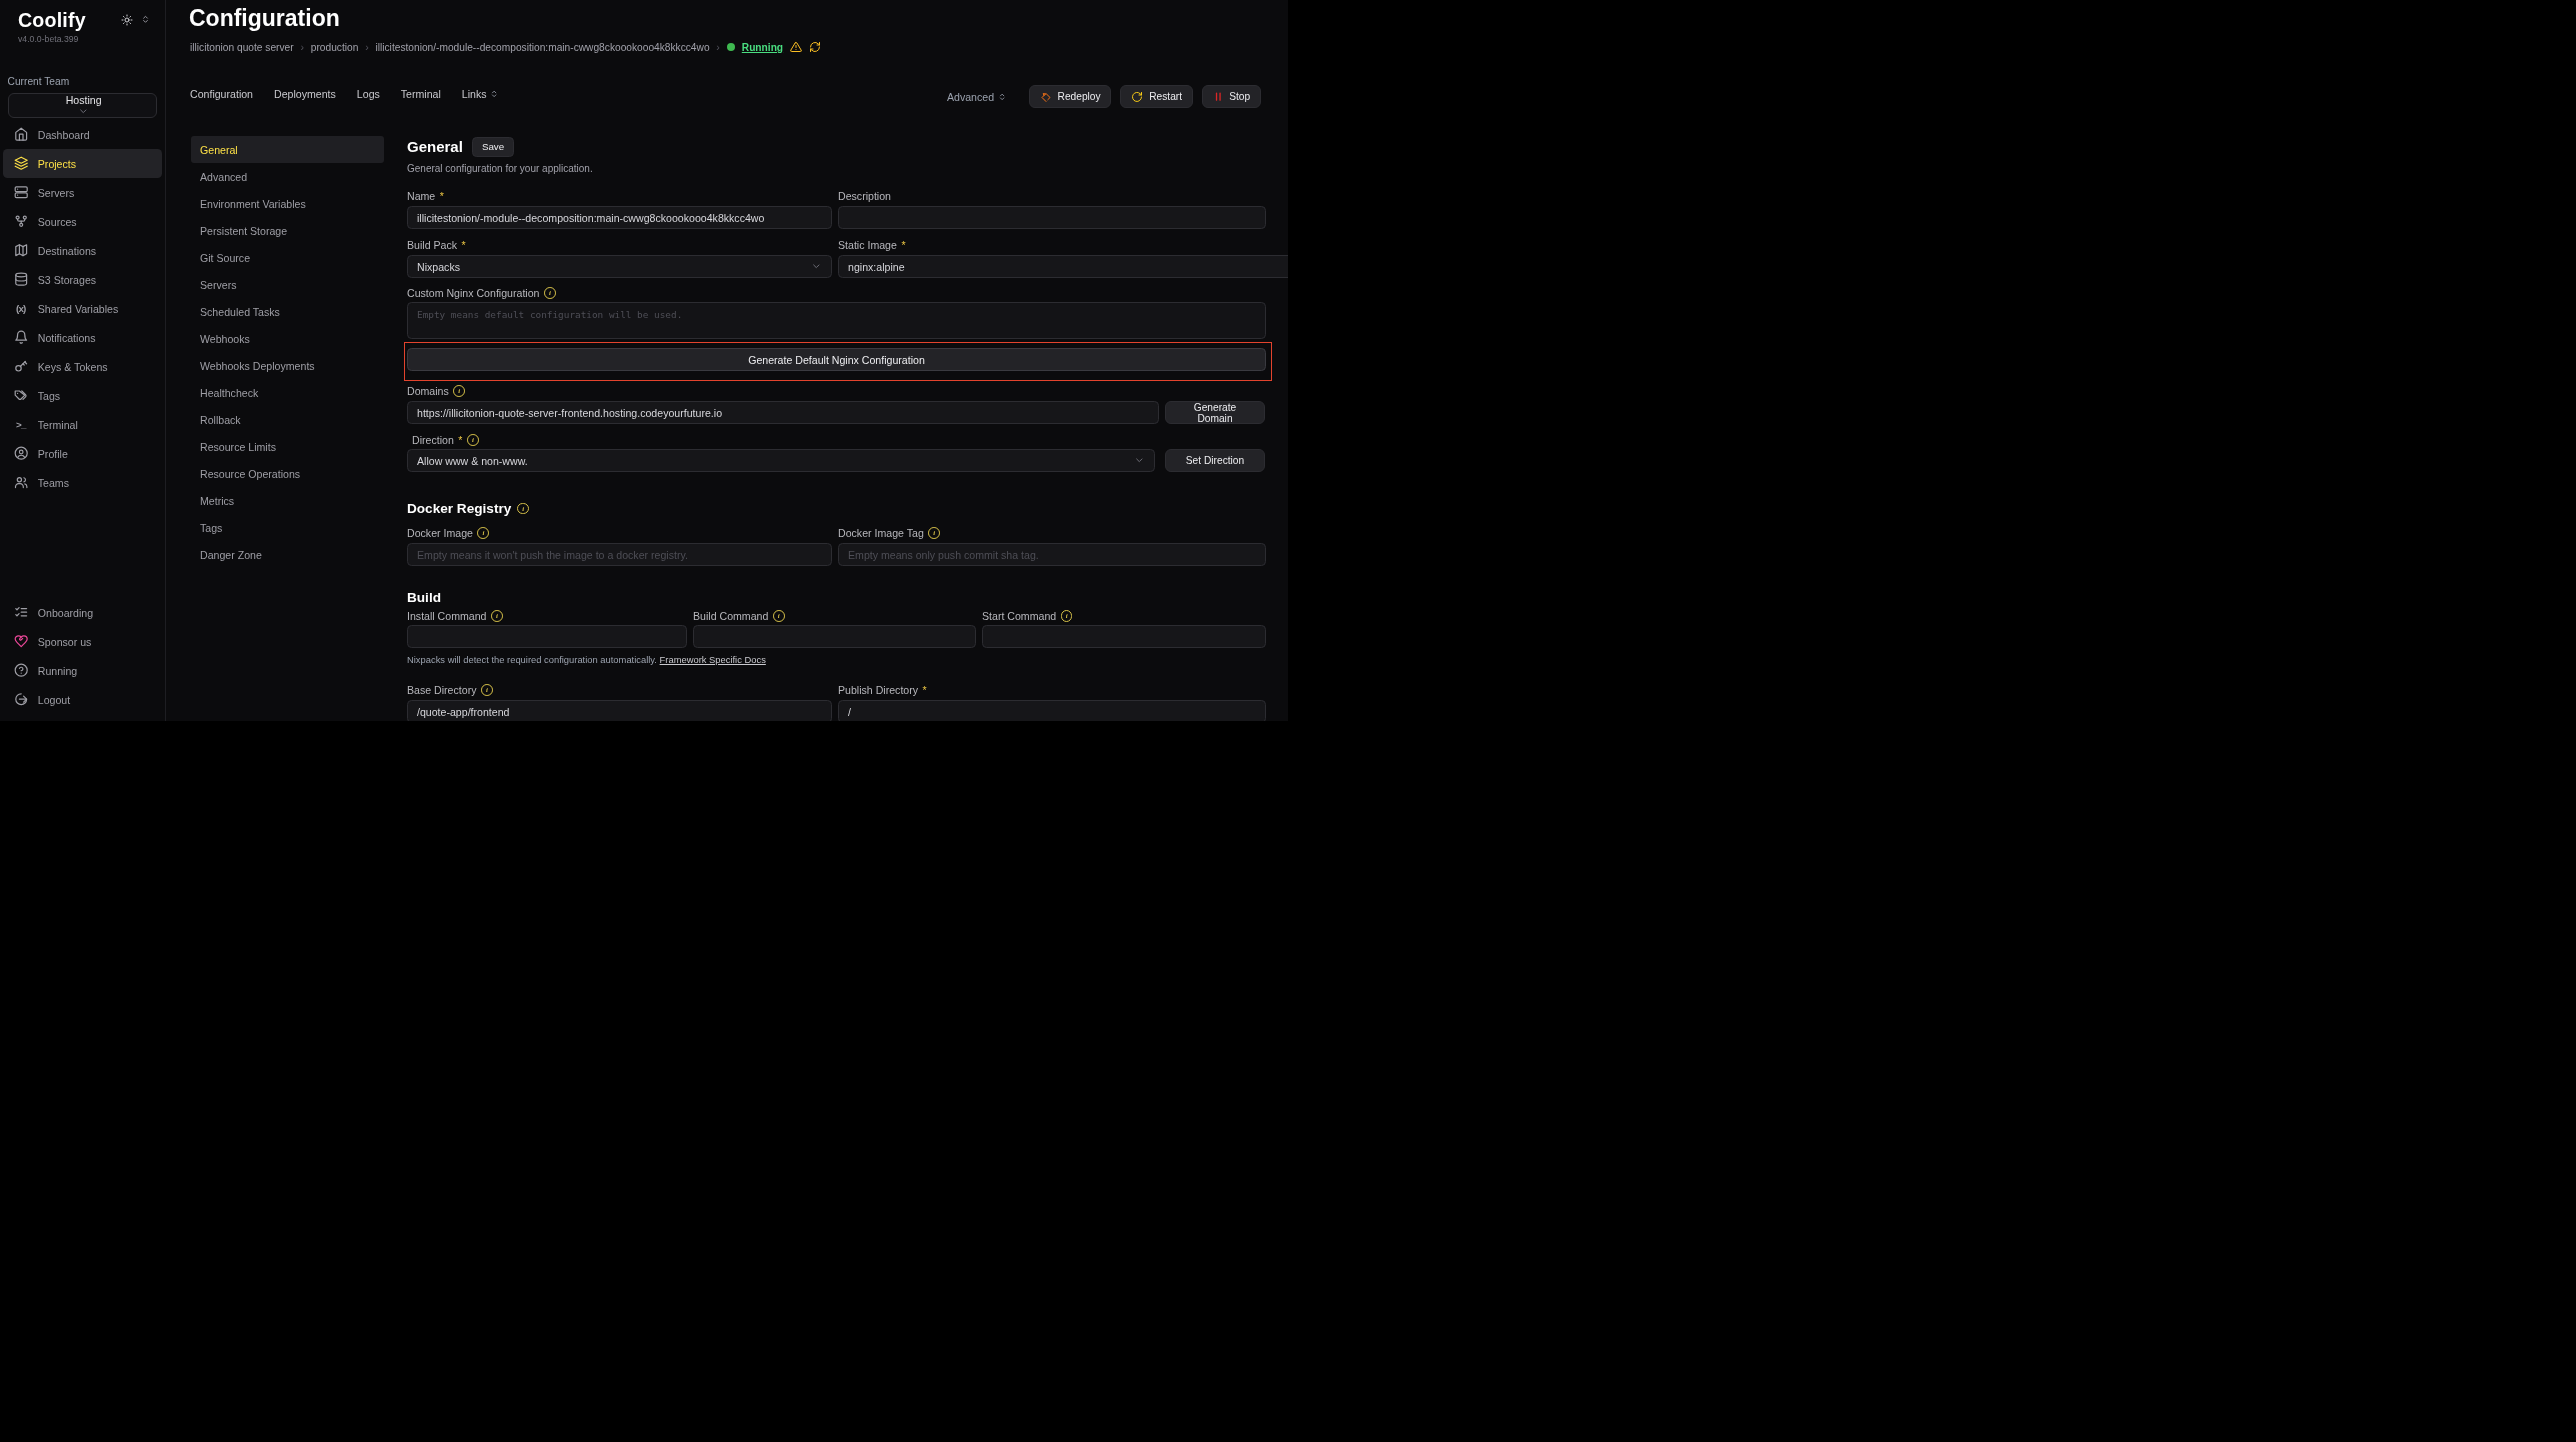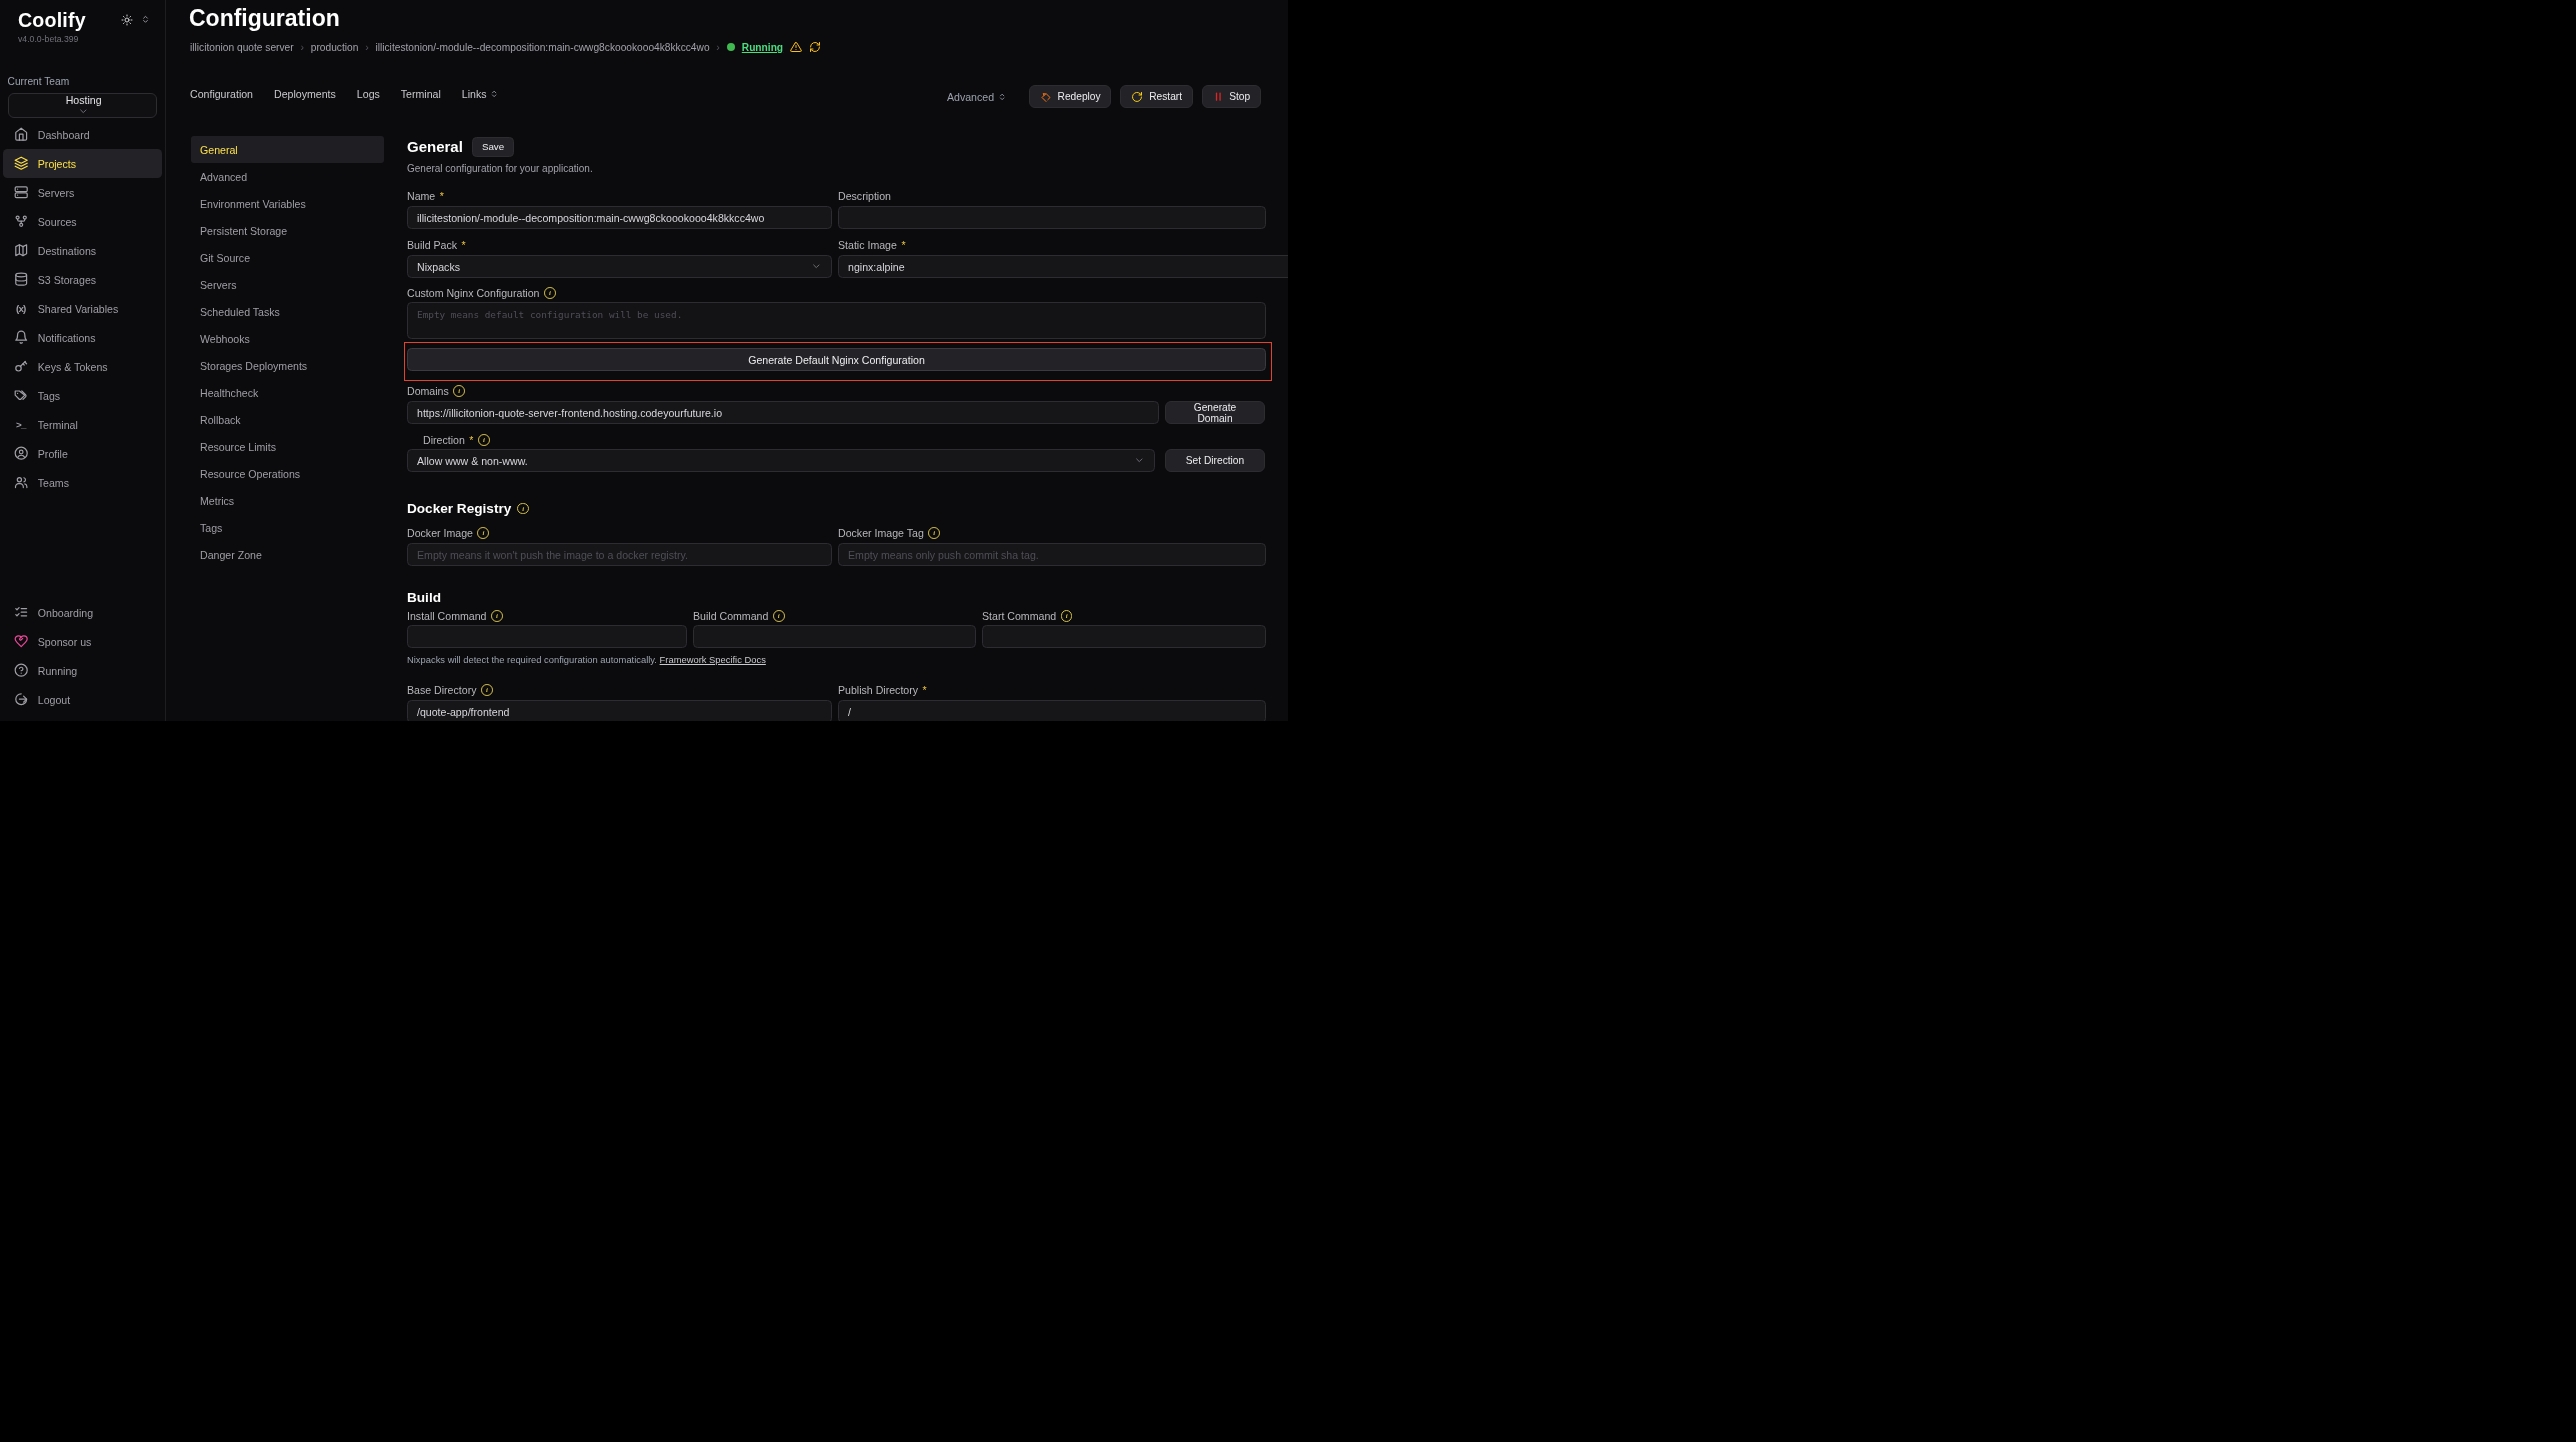--- a/index.html
+++ b/index.html
@@ -344,21 +344,21 @@
 
     <div class="subnav">
       <div class="subnav-item active">General</div>
       <div class="subnav-item">Advanced</div>
       <div class="subnav-item">Environment Variables</div>
       <div class="subnav-item">Persistent Storage</div>
       <div class="subnav-item">Git Source</div>
       <div class="subnav-item">Servers</div>
       <div class="subnav-item">Scheduled Tasks</div>
       <div class="subnav-item">Webhooks</div>
-      <div class="subnav-item">Storages Deployments</div>
+      <div class="subnav-item">Webhooks Deployments</div>
       <div class="subnav-item">Healthcheck</div>
       <div class="subnav-item">Rollback</div>
       <div class="subnav-item">Resource Limits</div>
       <div class="subnav-item">Resource Operations</div>
       <div class="subnav-item">Metrics</div>
       <div class="subnav-item">Tags</div>
       <div class="subnav-item">Danger Zone</div>
     </div>
 
     <div class="form">
@@ -409,21 +409,21 @@
       <div class="abs annot" style="left:-3px;top:342px;width:866px;height:37px;"></div>
       <button class="abs wide-btn" style="left:0;top:348px;">Generate Default Nginx Configuration</button>
 
       <div class="abs lbl" style="left:0;top:385px;">
         <span>Domains</span>
           <span class="info"></span>
       </div>
       <input class="abs inp" style="left: 0px; top: 401px; width: 752px;" value="https://illicitonion-quote-server-frontend.hosting.codeyourfuture.io">
       <button class="abs btn" style="left:758px;top:401px;width:100px;justify-content:center;">Generate Domain</button>
 
-      <div class="abs lbl" style="left:16px;top:434px;align-items:center;">
+      <div class="abs lbl" style="left:5px;top:434px;align-items:center;">
         <span>Direction</span>
           <span class="req">*</span>
           <span class="info"></span>
       </div>
       <div class="abs sel" style="left:0;top:449px;width:748px;">
         <span>Allow www &amp; non-www.</span>
         <svg width="10.6" height="10.6" viewBox="0 0 24 24" fill="none" stroke="#71717a" stroke-width="2.2" stroke-linecap="round" stroke-linejoin="round">
             <polyline points="6 9 12 15 18 9"></polyline>
           </svg>
       </div>

